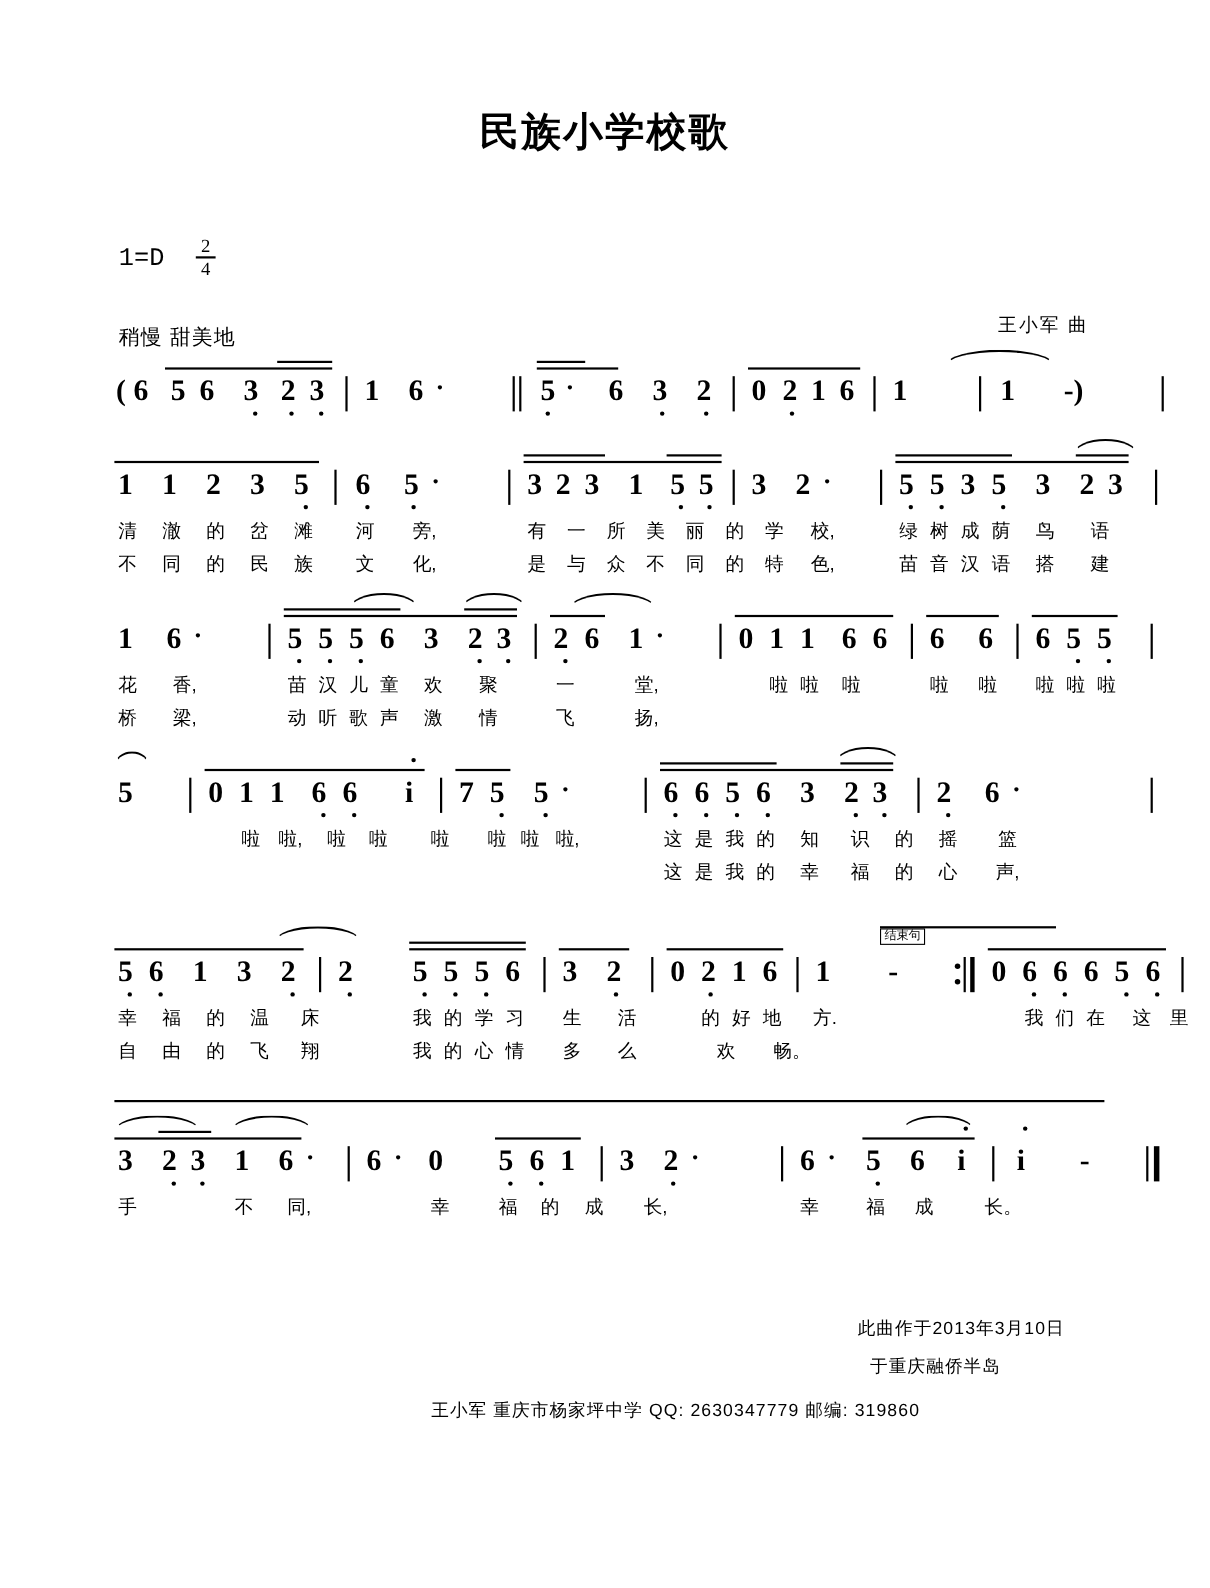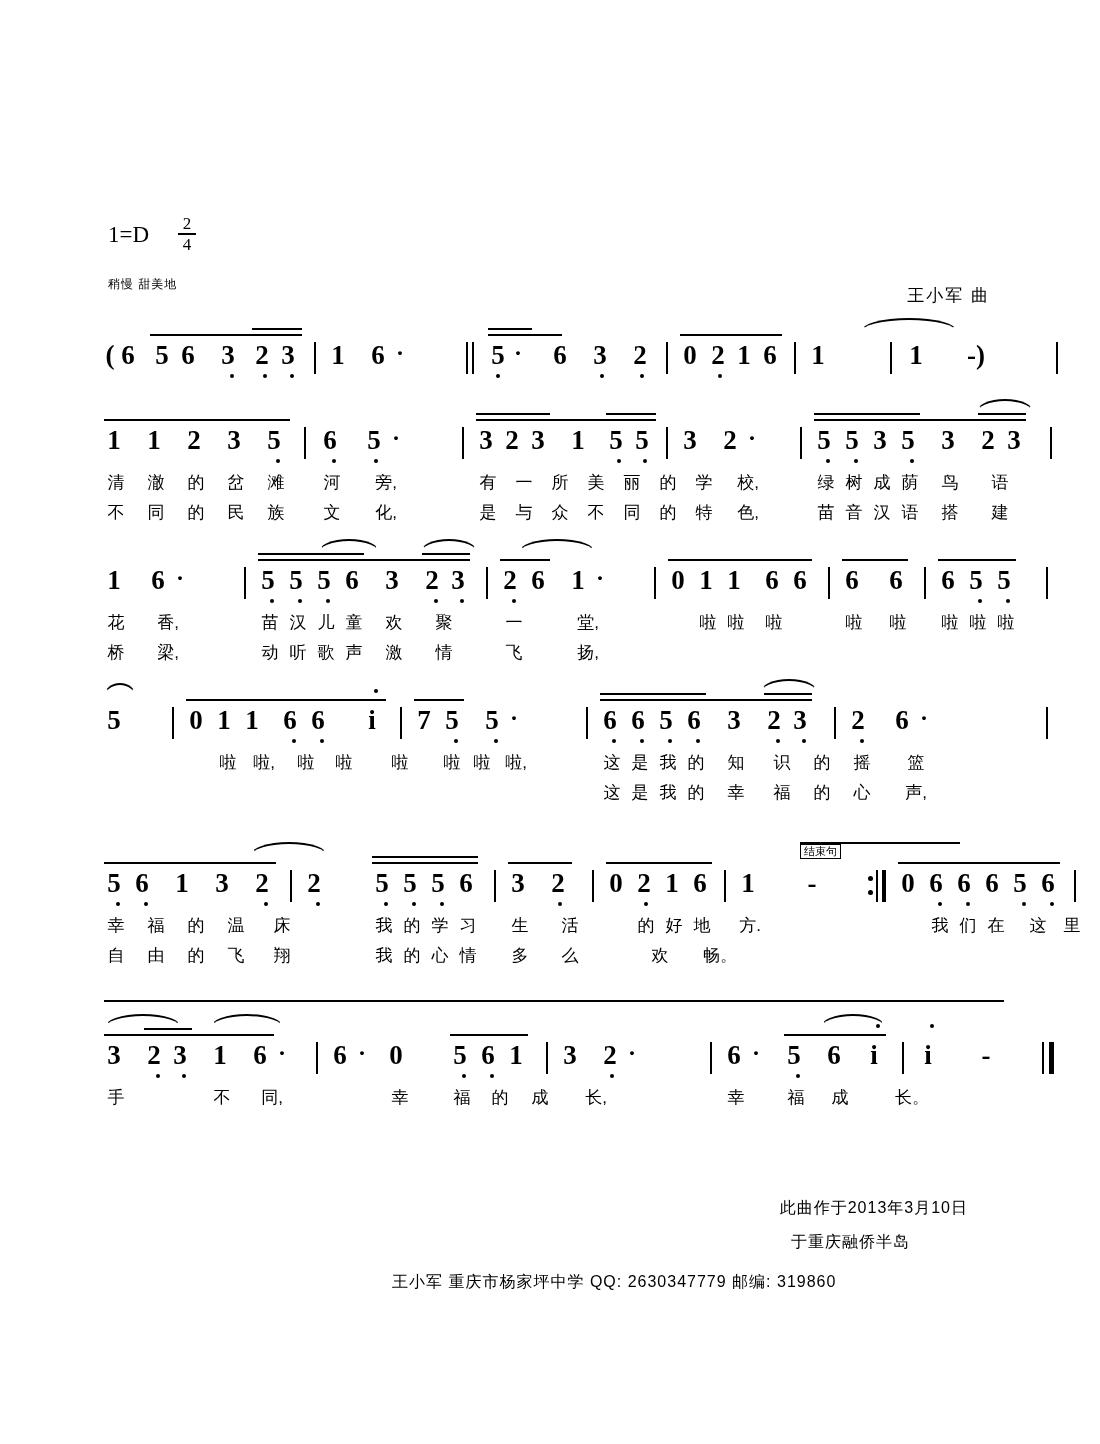--- a/index.html
+++ b/index.html
@@ -25,39 +25,39 @@
     font-family: "Liberation Sans", sans-serif;
     font-weight: bold;
     font-size: 36px;
     letter-spacing: 2px;
   }
   .keysig {
     position: absolute;
     left: 108px;
     top: 222px;
     font-size: 23px;
-    font-family: Liberation Serif, serif;
+    font-family: Liberation Mono, monospace;
   }
   .meter {
     position: absolute;
     left: 176px;
     top: 215px;
     font-size: 17px;
     line-height: 1;
     text-align: center;
     width: 22px;
   }
   .meter .num { display: block; }
   .meter .bar { display: block; width: 18px; height: 2px; background: #000; margin: 1px auto; }
   .meter .den { display: block; }
   .tempo {
     position: absolute;
     left: 108px;
-    top: 276px;
-    font-size: 12px;
+    top: 294px;
+    font-size: 19px;
     font-family: "Liberation Sans", sans-serif;
     letter-spacing: 1px;
   }
   .composer {
     position: absolute;
     right: 110px;
     top: 284px;
     font-size: 17px;
     font-family: "Liberation Sans", sans-serif;
     letter-spacing: 2px;
@@ -155,20 +155,21 @@
   }
   .footer1 { right: 132px; top: 1198px; letter-spacing: 1px;}
   .footer2 { right: 190px; top: 1232px; letter-spacing: 1px;}
   .footer3 { left: 392px; top: 1272px; letter-spacing: 1px;}
 </style>
 </head>
 <body>
 
 <div class="page">
 
+  <div class="title">民族小学校歌</div>
 
   <div class="keysig">1=D</div>
   <div class="meter">
     <span class="num">2</span>
     <span class="bar"></span>
     <span class="den">4</span>
   </div>
   <div class="tempo">稍慢 甜美地</div>
   <div class="composer">王小军  曲</div>
 

